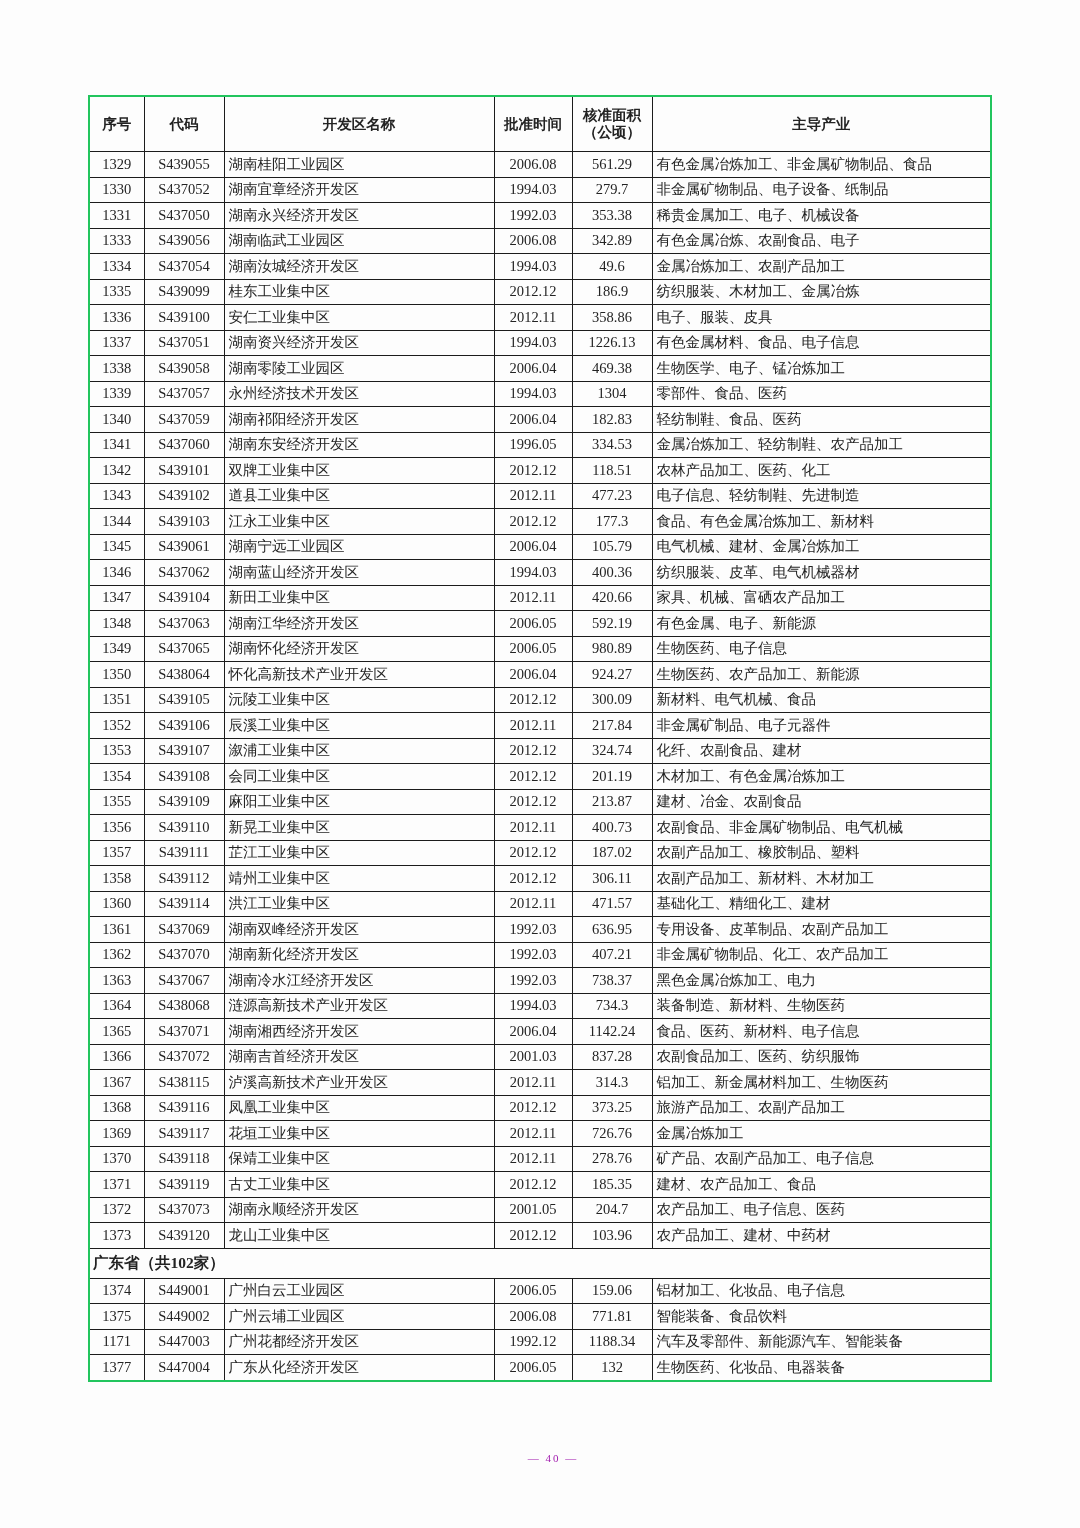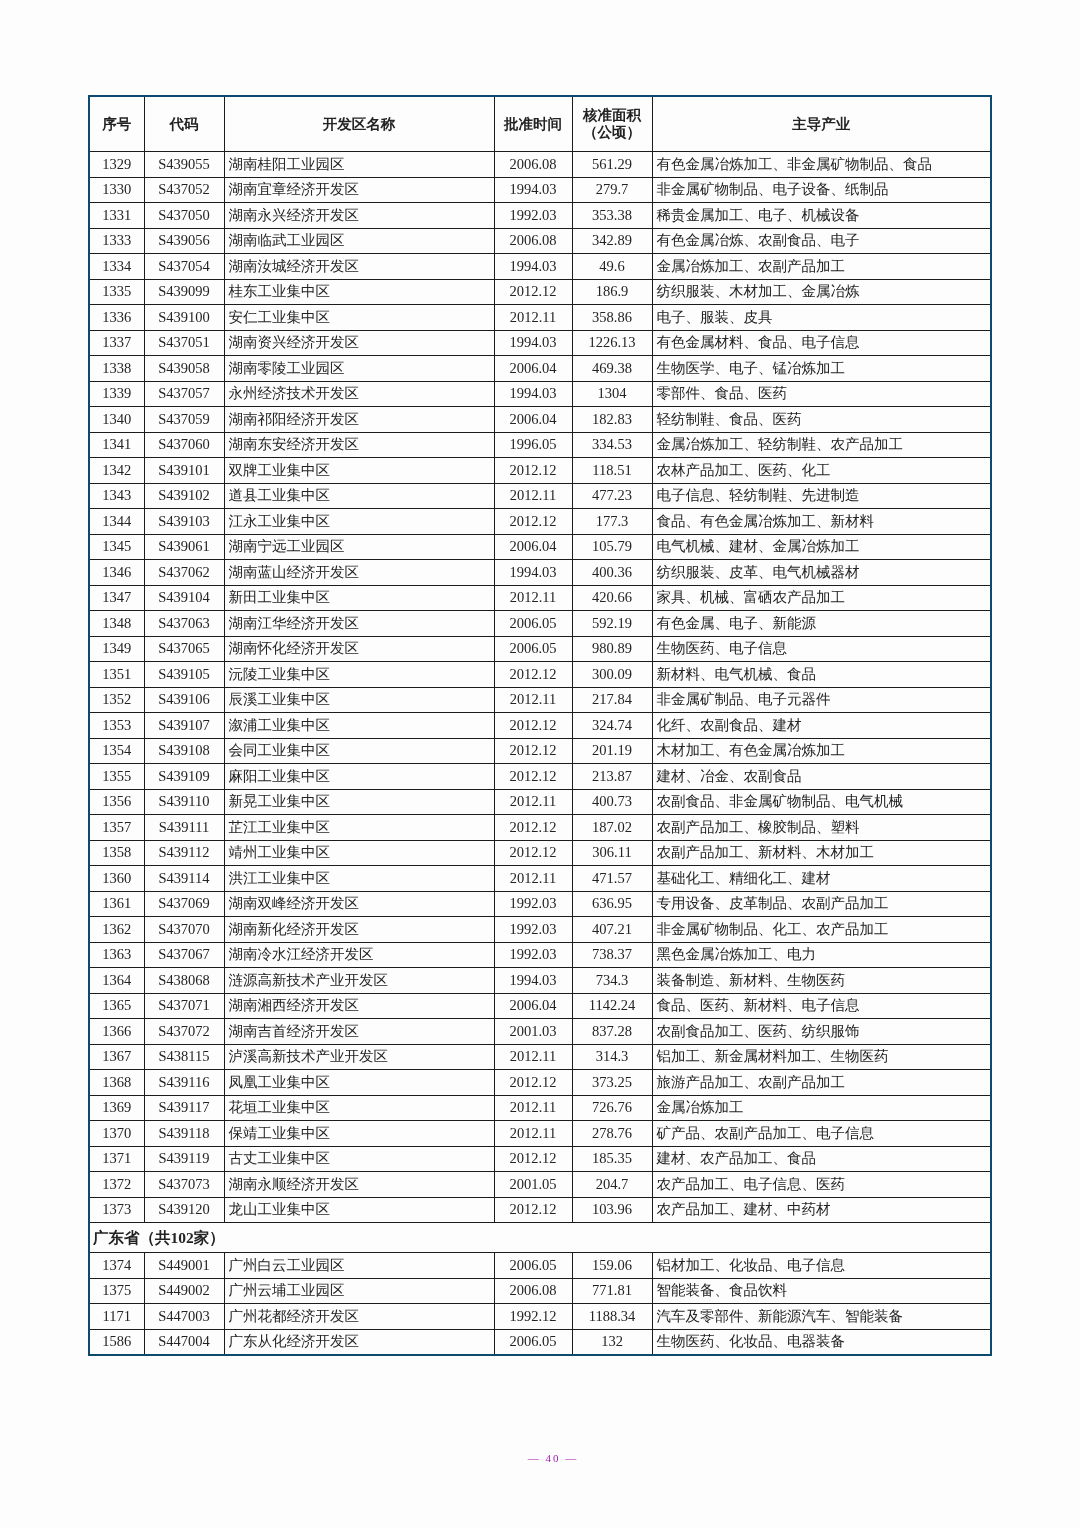--- a/index.html
+++ b/index.html
@@ -27,21 +27,21 @@
   table.dev-table th,
   table.dev-table td {
     border: 1px solid #1c1c1c;
     padding: 0 4px;
     font-size: 14.5px;
     line-height: 1.15;
     overflow: hidden;
     white-space: nowrap;
   }
   table.dev-table {
-    border: 2px solid #0c4a6e;
+    border: 2px solid #22c55e;
     padding-left: 14px;
   }
   thead th {
     height: 54px;
     font-weight: bold;
     font-size: 15.5px;
     text-align: center;
     background: #fdfdfd;
   }
   tbody td {
@@ -252,20 +252,28 @@
         </tr>
         <tr>
           <td class="c-no">1349</td>
           <td class="c-code">S437065</td>
           <td class="c-name">湖南怀化经济开发区</td>
           <td class="c-date">2006.05</td>
           <td class="c-area">980.89</td>
           <td class="c-industry">生物医药、电子信息</td>
         </tr>
         <tr>
+          <td class="c-no">1350</td>
+          <td class="c-code">S438064</td>
+          <td class="c-name">怀化高新技术产业开发区</td>
+          <td class="c-date">2006.04</td>
+          <td class="c-area">924.27</td>
+          <td class="c-industry">生物医药、农产品加工、新能源</td>
+        </tr>
+        <tr>
           <td class="c-no">1351</td>
           <td class="c-code">S439105</td>
           <td class="c-name">沅陵工业集中区</td>
           <td class="c-date">2012.12</td>
           <td class="c-area">300.09</td>
           <td class="c-industry">新材料、电气机械、食品</td>
         </tr>
         <tr>
           <td class="c-no">1352</td>
           <td class="c-code">S439106</td>
@@ -455,21 +463,21 @@
         </tr>
         <tr>
           <td class="c-no">1171</td>
           <td class="c-code">S447003</td>
           <td class="c-name">广州花都经济开发区</td>
           <td class="c-date">1992.12</td>
           <td class="c-area">1188.34</td>
           <td class="c-industry">汽车及零部件、新能源汽车、智能装备</td>
         </tr>
         <tr>
-          <td class="c-no">1586</td>
+          <td class="c-no">1377</td>
           <td class="c-code">S447004</td>
           <td class="c-name">广东从化经济开发区</td>
           <td class="c-date">2006.05</td>
           <td class="c-area">132</td>
           <td class="c-industry">生物医药、化妆品、电器装备</td>
         </tr>
       </tbody>
   </table>
 
   <div class="footer">— 40 —</div>

